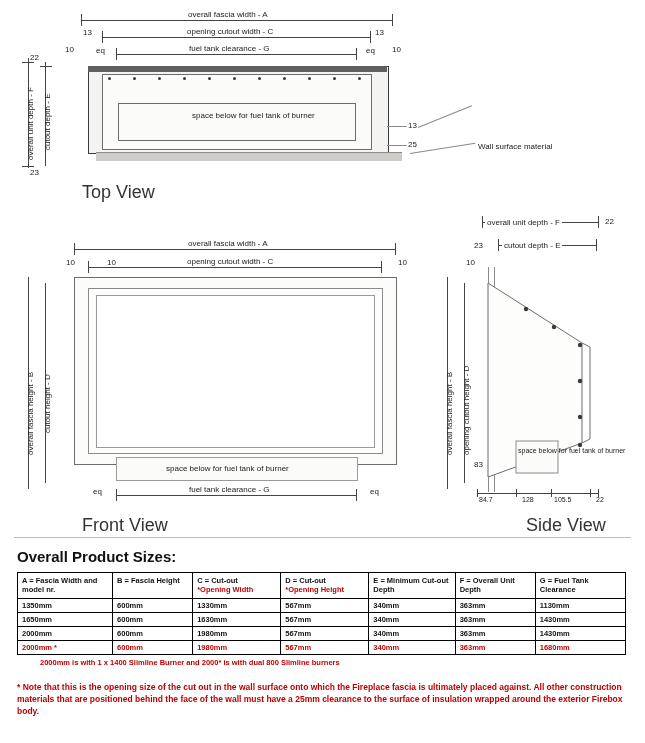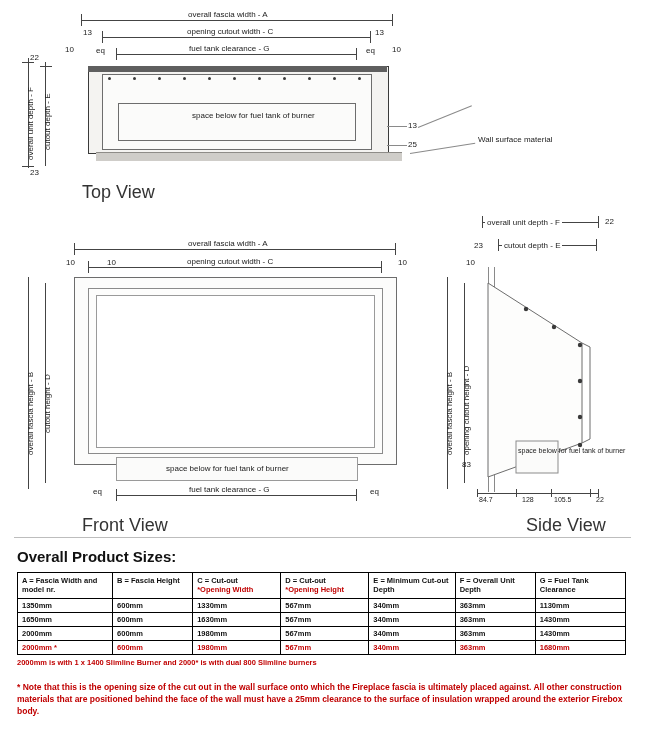--- a/index.html
+++ b/index.html
@@ -47,21 +47,21 @@
   }
   table.sizes td{
     border:1px solid #000;
     padding:2px 4px;
     font-weight:bold;
     font-size:7.5px;
   }
   .red{color:#c00000;}
   .sectiontitle{font-size:15px;font-weight:bold;color:#111;}
   .footnote{font-size:8.5px;font-weight:bold;color:#c00000;line-height:1.45;}
-  .tablenote{font-size:7.5px;font-weight:bold;color:#c00000;}
+  .tablenote{font-size:7.5px;font-weight:bold;color:#c00000;margin-left:23px;}
   .hr{border-top:1px solid #bdbdbd;height:0;}
   .dot{width:3px;height:3px;border-radius:50%;background:#3a3a3a;position:absolute;}
 </style>
 </head>
 <body>
 
 <div class="abs" style="left:0;top:0;width:645px;height:205px;">
 
   <div class="abs hline" style="left:81px;top:20px;width:311px;"></div>
   <div class="abs vline" style="left:81px;top:14px;height:12px;"></div>
@@ -121,21 +121,21 @@
   <div class="abs" style="left:118px;top:103px;width:236px;height:36px;border:1px solid #6d6d6d;background:#fbfbfa;"></div>
   <div class="abs dimtxt" style="left:192px;top:110px;text-align:center;width:90px;line-height:1.4;"><span>space below for fuel tank of burner</span></div>
 
   <div class="abs dimtxt" style="left:408px;top:121px;">13</div>
   <div class="abs dimtxt" style="left:408px;top:140px;">25</div>
   <div class="abs hline-thin" style="left:387px;top:126px;width:20px;"></div>
   <div class="abs hline-thin" style="left:387px;top:145px;width:20px;"></div>
 
   <div class="abs hline-thin" style="left:418px;top:127px;width:58px;transform:rotate(-22deg);transform-origin:left center;"></div>
 
-  <div class="abs note" style="left:478px;top:135px;width:150px;">
+  <div class="abs note" style="left:478px;top:142px;width:150px;">
     <span>Wall surface material</span>
   </div>
   <div class="abs hline-thin" style="left:410px;top:153px;width:66px;transform:rotate(-9deg);transform-origin:left center;"></div>
 
   <div class="abs viewtitle" style="left:82px;top:182px;">Top View</div>
 </div>
 
 <div class="abs" style="left:0;top:205px;width:430px;height:330px;">
 
   <div class="abs hline" style="left:74px;top:44px;width:321px;"></div>
@@ -188,21 +188,21 @@
   <div class="abs vline" style="left:68px;top:34px;height:12px;"></div>
   <div class="abs vline" style="left:166px;top:34px;height:12px;"></div>
   <div class="abs dimtxt" style="left:72px;top:36px;background:#fff;padding:0 2px;">cutout depth - E</div>
   <div class="abs dimtxt" style="left:44px;top:36px;">23</div>
 
   <div class="abs vline" style="left:17px;top:72px;height:212px;"></div>
   <div class="abs vline" style="left:34px;top:78px;height:200px;"></div>
   <div class="abs dimtxt vert" style="left:15px;top:250px;">overall fascia height - B</div>
   <div class="abs dimtxt vert" style="left:32px;top:250px;">opening cutout height - D</div>
   <div class="abs dimtxt" style="left:36px;top:53px;">10</div>
-  <div class="abs dimtxt" style="left:32px;top:255px;">83</div>
+  <div class="abs dimtxt" style="left:44px;top:255px;">83</div>
 
   <div class="abs vline-thin" style="left:58px;top:62px;height:225px;"></div>
   <div class="abs vline-thin" style="left:64px;top:62px;height:225px;"></div>
 
   <svg class="abs" style="left:0;top:0;" width="215" height="330">
     <polyline points="58,78 152,138 152,238 58,272" fill="#fdfdfc" stroke="#6d6d6d" stroke-width="1"></polyline>
     <line x1="58" y1="78" x2="58" y2="272" stroke="#6d6d6d" stroke-width="1"></line>
     <line x1="152" y1="138" x2="160" y2="142" stroke="#6d6d6d" stroke-width="1"></line>
     <line x1="152" y1="238" x2="160" y2="234" stroke="#6d6d6d" stroke-width="1"></line>
     <line x1="160" y1="142" x2="160" y2="234" stroke="#6d6d6d" stroke-width="1"></line>

